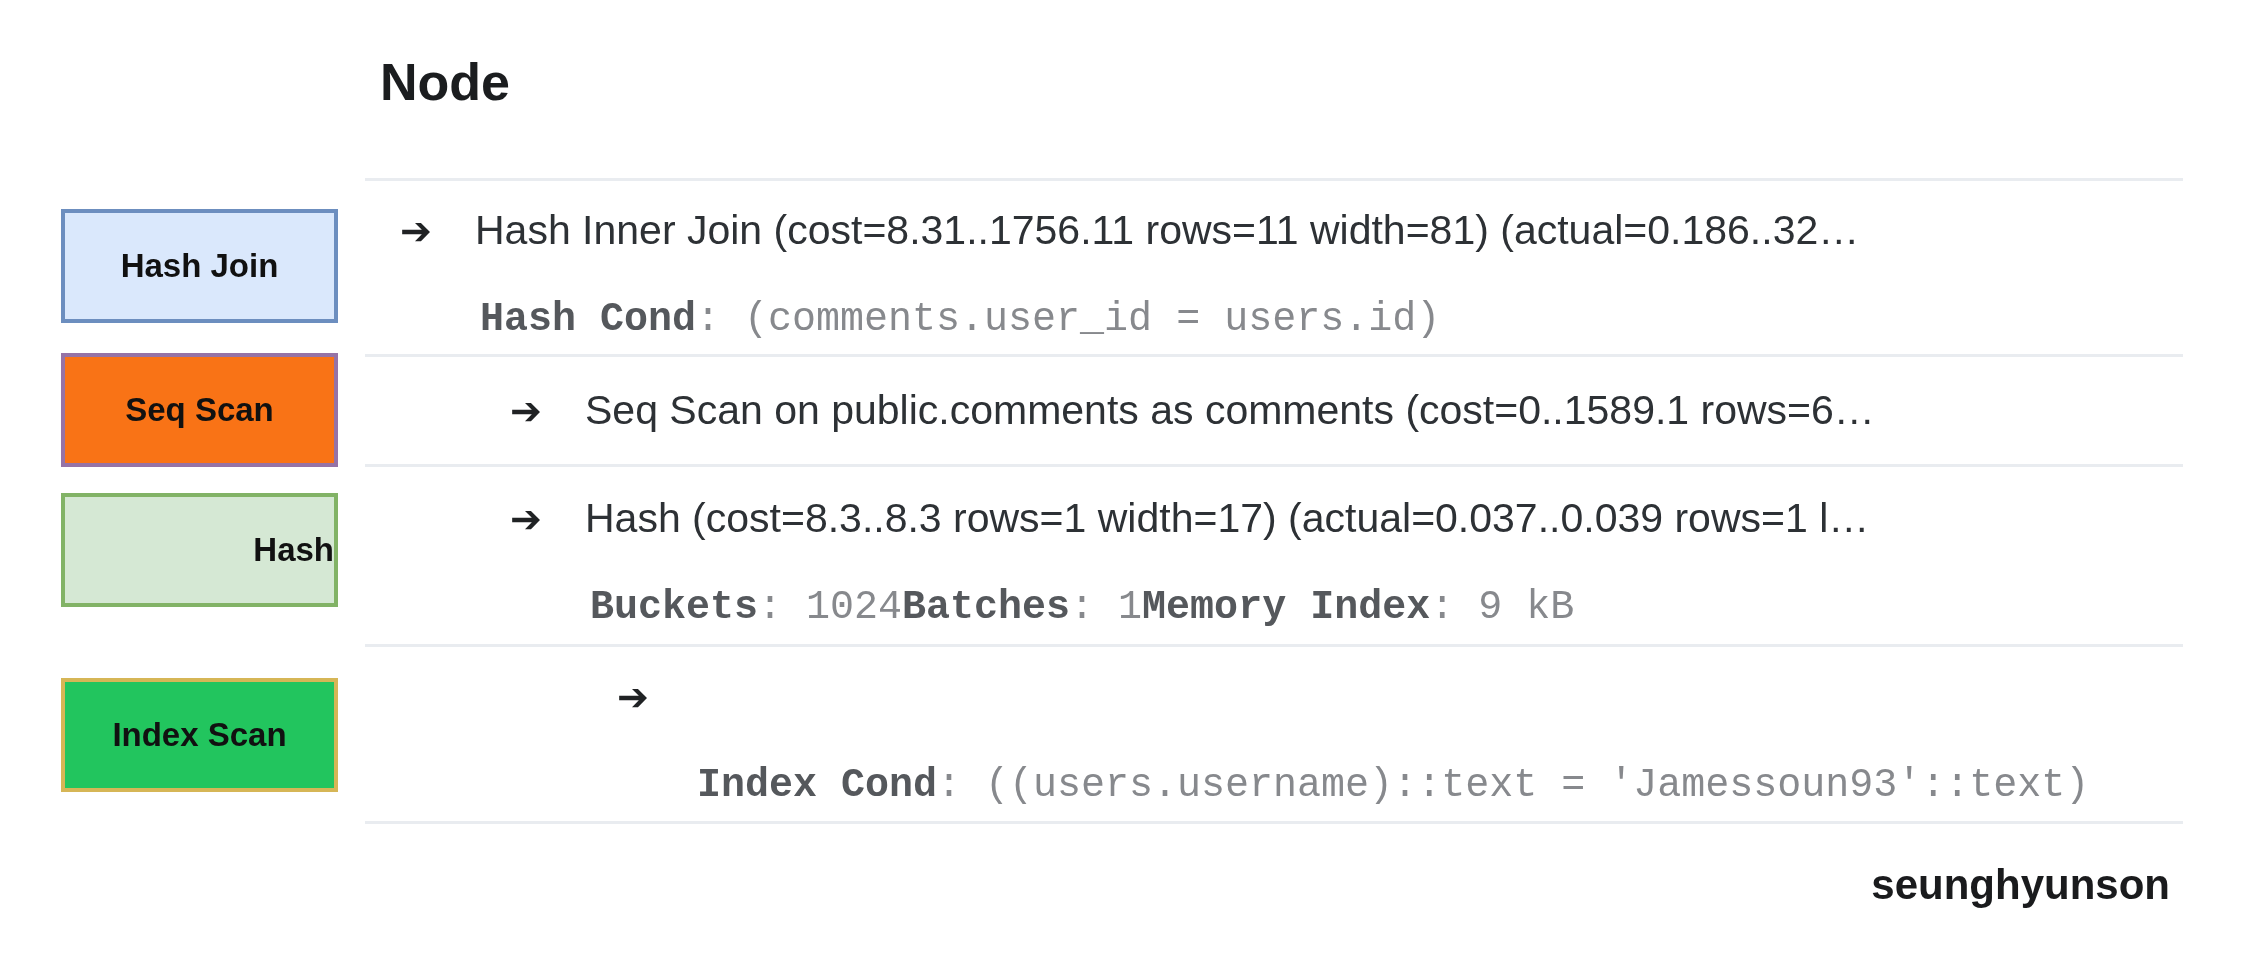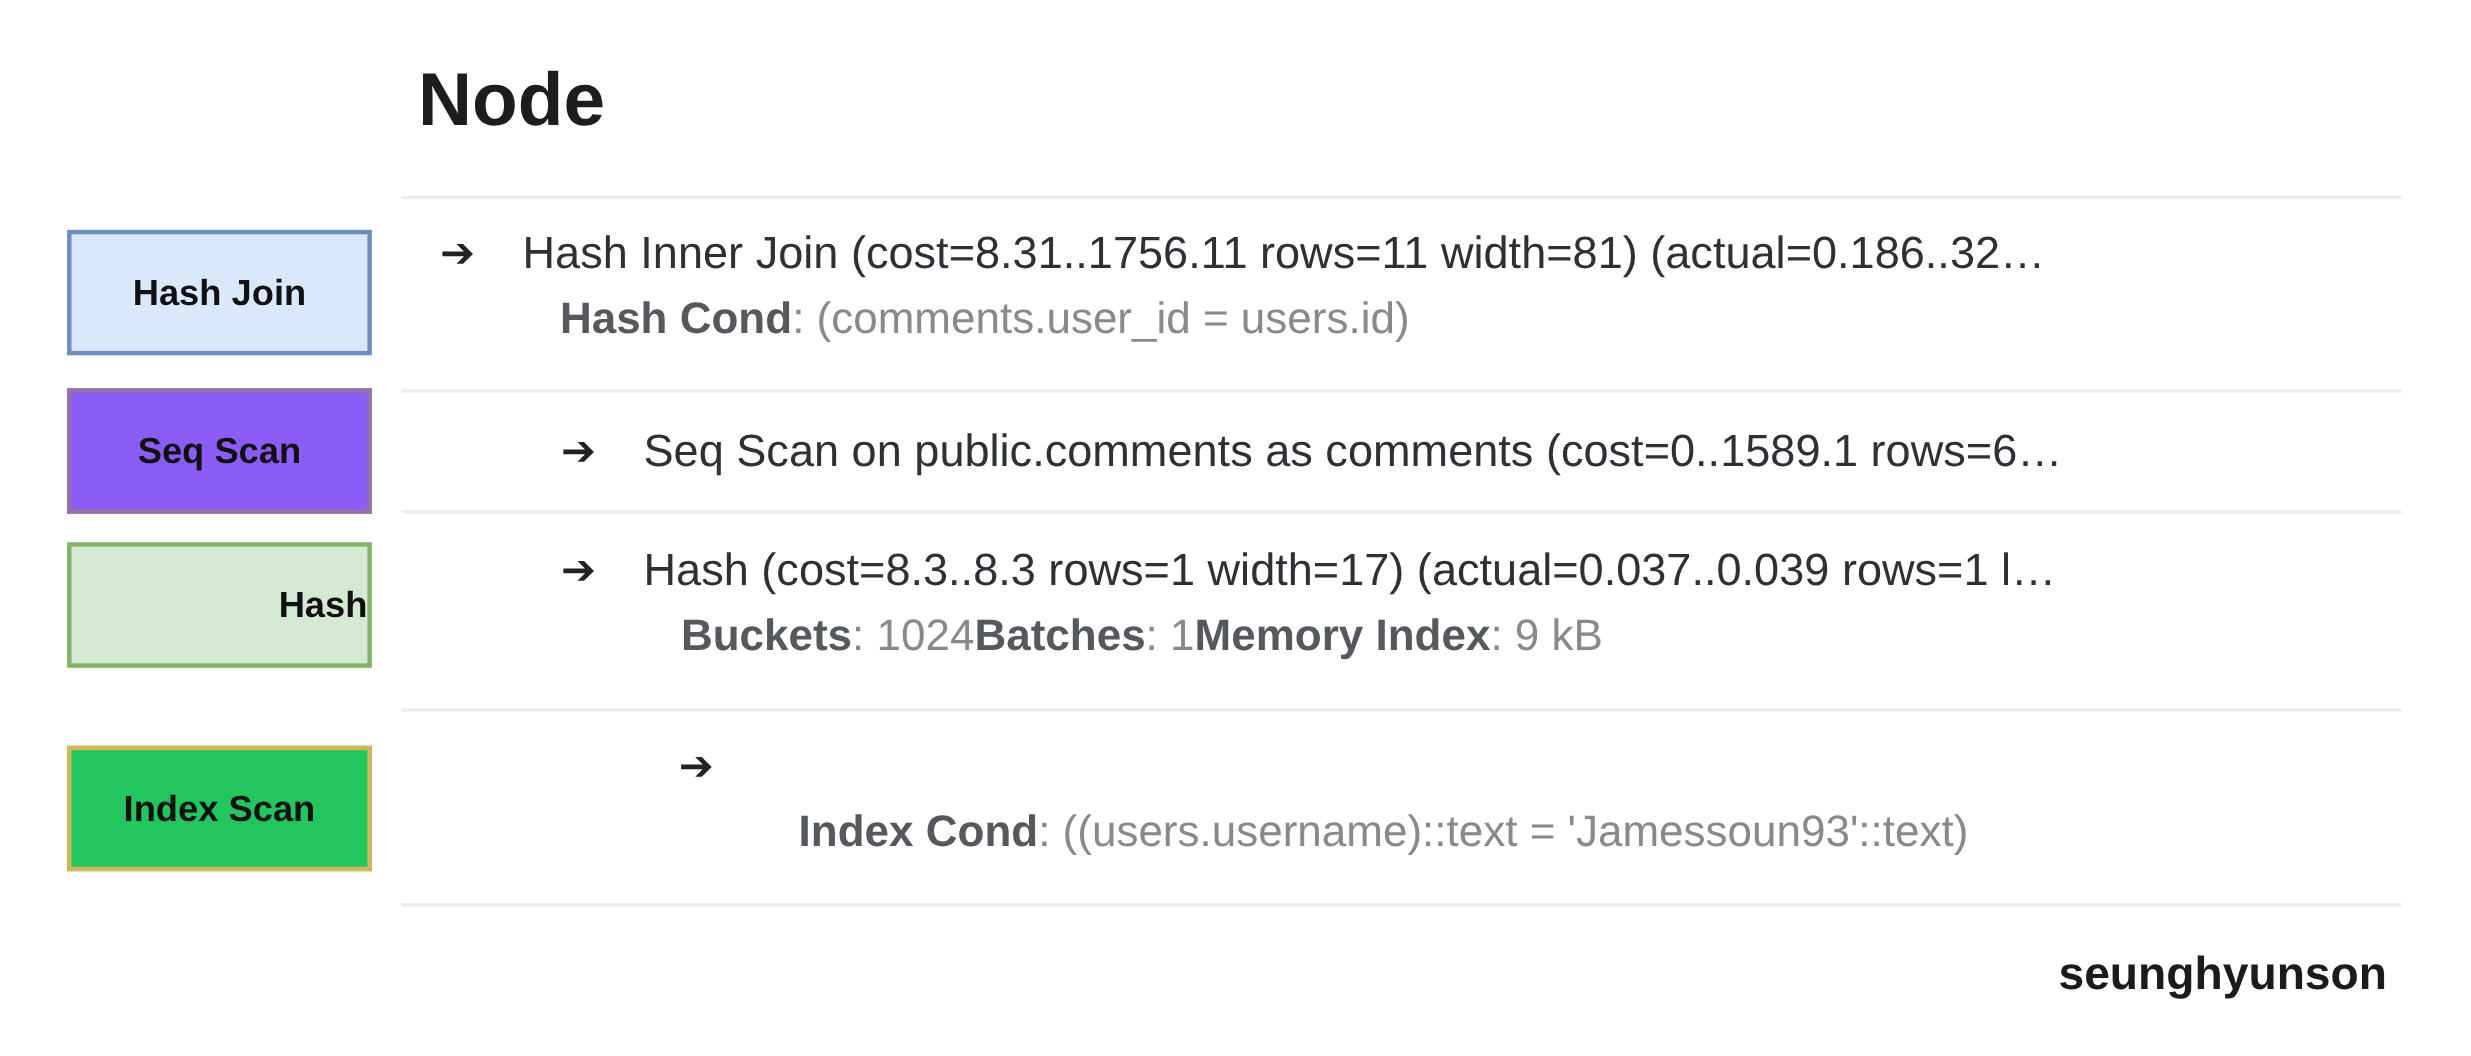--- a/index.html
+++ b/index.html
@@ -6,21 +6,21 @@
   body {
     position:relative;
     width:2246px; height:960px;
     font-family:"Liberation Sans", sans-serif;
     overflow:hidden;
   }
 
   
   .col-header {
     position:absolute; left:380px; top:52px;
-    font-size:68px; font-weight:700; color:#1b1d1f;
+    font-size:52px; font-weight:700; color:#1b1d1f;
     letter-spacing:0px;
   }
 
   
   .plan-table {
     position:absolute; left:365px; top:178px; width:1818px;
   }
   .plan-row {
     box-sizing:border-box;
     display:flex; flex-direction:column; justify-content:center;
@@ -40,36 +40,36 @@
     display:flex; align-items:center;
     height:74px;
     font-size:41px; color:#2d3135;
     white-space:nowrap; overflow:hidden;
   }
   .arrow {
     flex:0 0 75px; width:75px;
     font-size:38px; line-height:1; color:#202224;
   }
   .detail-line {
-    height:74px; margin-left:109px;
-    display:flex; align-items:flex-start;
+    height:74px; margin-left:80px;
+    display:flex; align-items:flex-end;
     font-size:40px; color:#87898d;
-    white-space:nowrap; overflow:hidden;
+    white-space:nowrap; overflow:hidden;font-family:Liberation Mono, monospace;
   }
   .detail-line .b { font-weight:700; color:#55585c; }
 
   
   .legend-box {
     position:absolute; left:61px; width:277px; height:114px;
     box-sizing:border-box; border:4px solid;
     display:flex; align-items:center; justify-content:center;
     font-size:33px; font-weight:700; color:#111111;
   }
   .legend-hash-join  { top:209px; background:#dae8fc; border-color:#6c8ebf; }
-  .legend-seq-scan   { top:353px; background:#8b5cf6; border-color:#9673a6; }
+  .legend-seq-scan   { top:353px; background:#f97316; border-color:#9673a6; }
   .legend-hash       { top:493px; background:#d5e8d4; border-color:#82b366;justify-content:flex-end; }
   .legend-index-scan { top:678px; background:#22c55e; border-color:#d6b656; }
 
   
   .watermark {
     position:absolute; right:76px; top:861px;
     font-size:42px; font-weight:700; color:#1a1b1d;margin-left:29px;
   }
 </style>
 </head>

